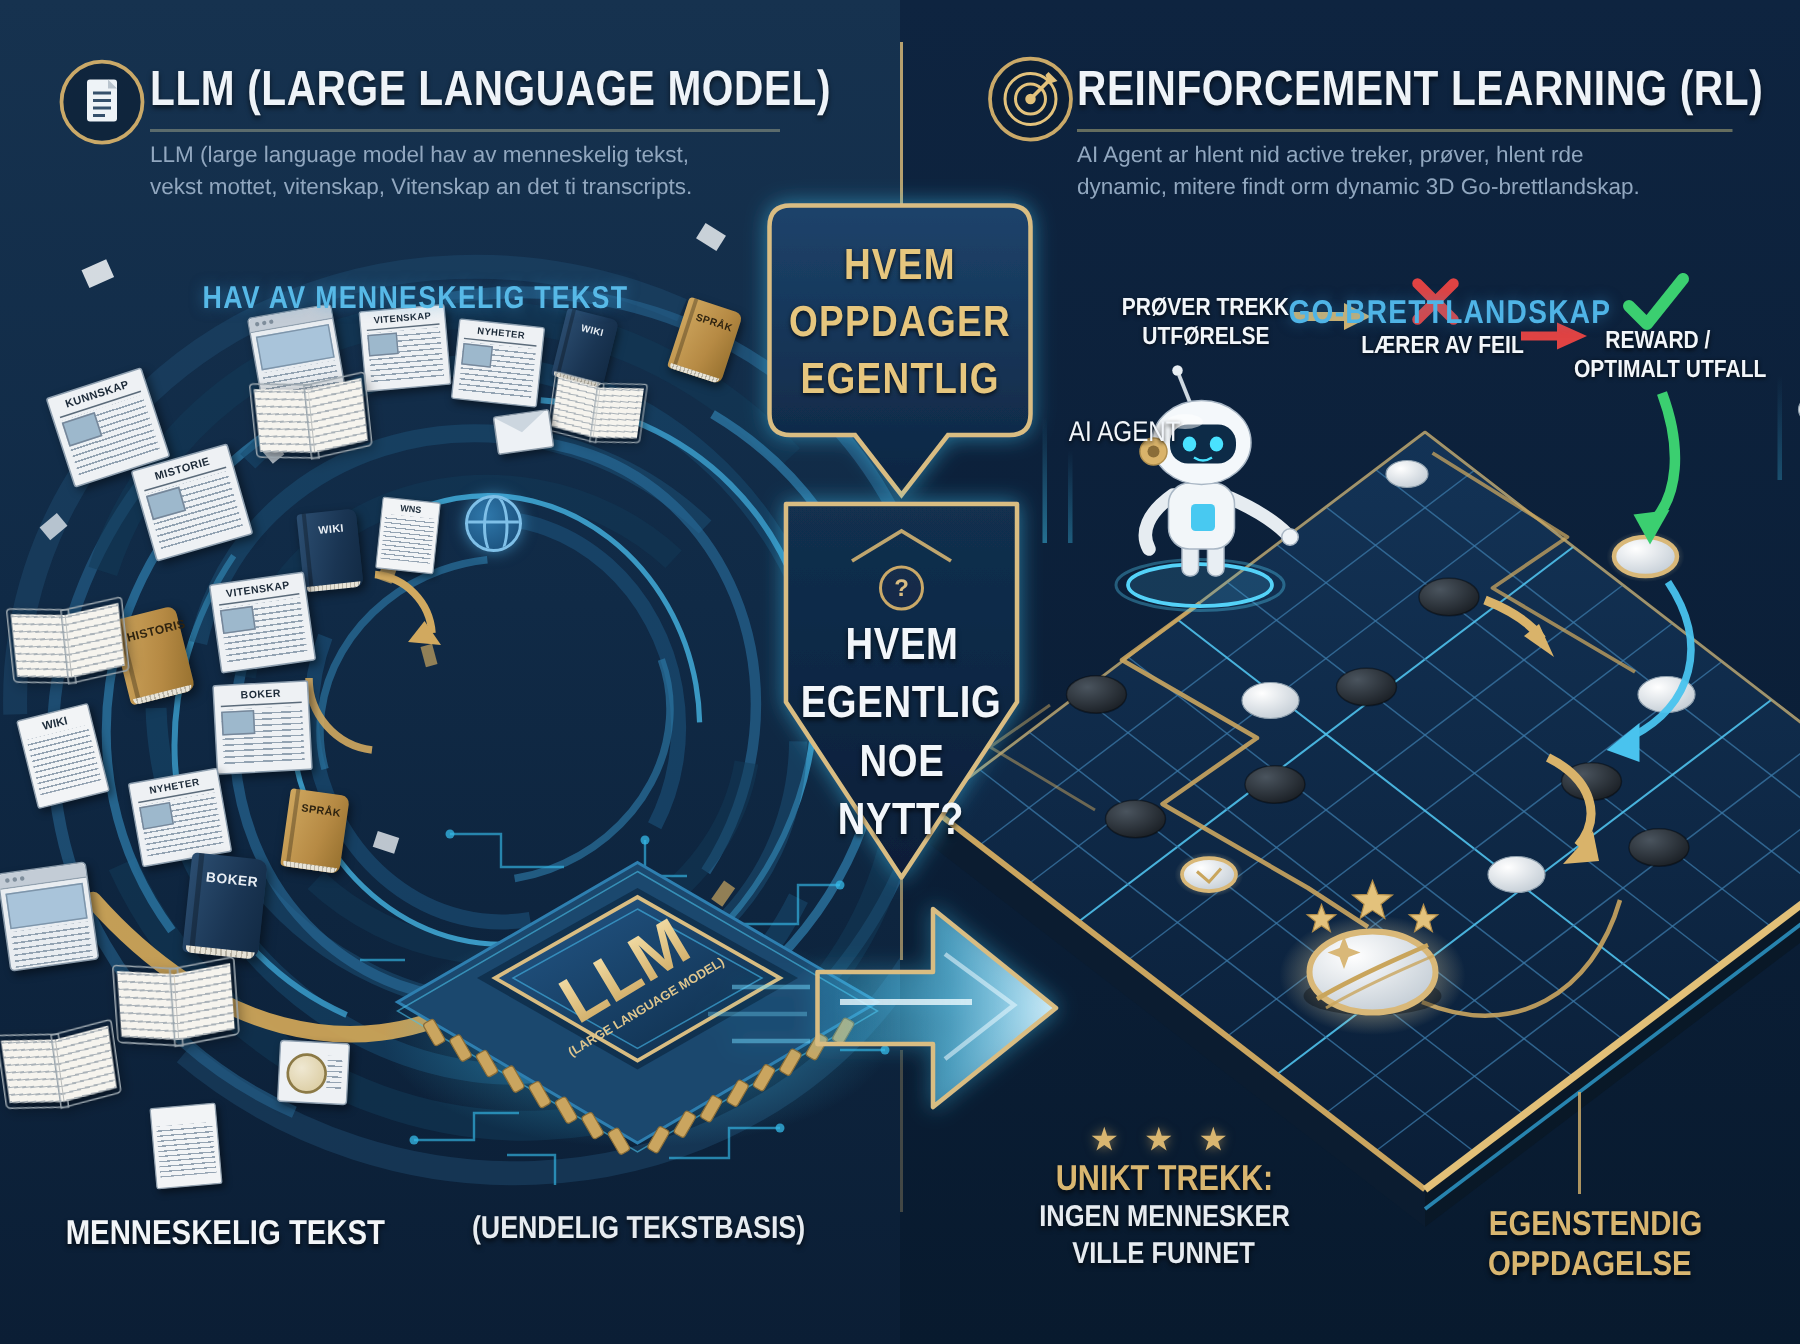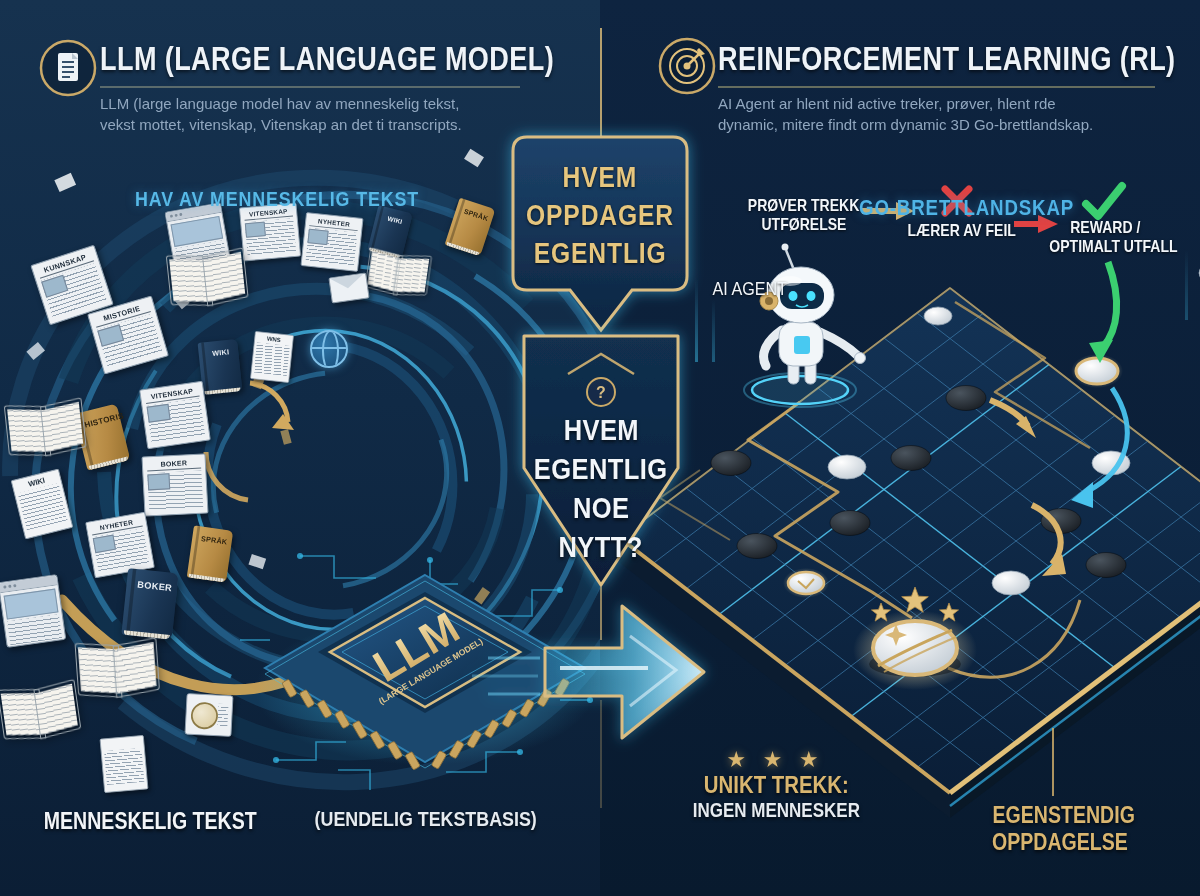--- a/index.html
+++ b/index.html
@@ -608,20 +608,21 @@
   <div class="abs z5 cap" style="left:25px;top:808px;width:210px;">
     <div class="l1"><span class="condc">MENNESKELIG TEKST</span></div>
   </div>
   <div class="abs z5 cap" style="left:295px;top:806px;width:210px;">
     <div class="l2"><span class="condc">(UENDELIG TEKSTBASIS)</span></div>
   </div>
   <div class="abs z5 cap" style="left:678px;top:748px;width:196px;">
     <div class="stars-row"><span>★ ★ ★</span></div>
     <div class="l1 gold" style="font-size:24px;"><span class="condc">UNIKT TREKK:</span></div>
     <div class="l2" style="font-size:20px;"><span class="condc">INGEN MENNESKER</span></div>
+    <div class="l2" style="font-size:20px;"><span class="condc">VILLE FUNNET</span></div>
   </div>
   <div class="abs z5" style="left:1052px;top:728px;width:2px;height:68px;background:#caa968;opacity:.85;"></div>
   <div class="abs z5 cap" style="left:980px;top:802px;width:150px;">
     <div class="l1 gold"><span class="condc">EGENSTENDIG</span></div>
     <div class="l1 gold"><span class="condc">OPPDAGELSE</span></div>
   </div>
 
 </div>
 
 </body></html>

